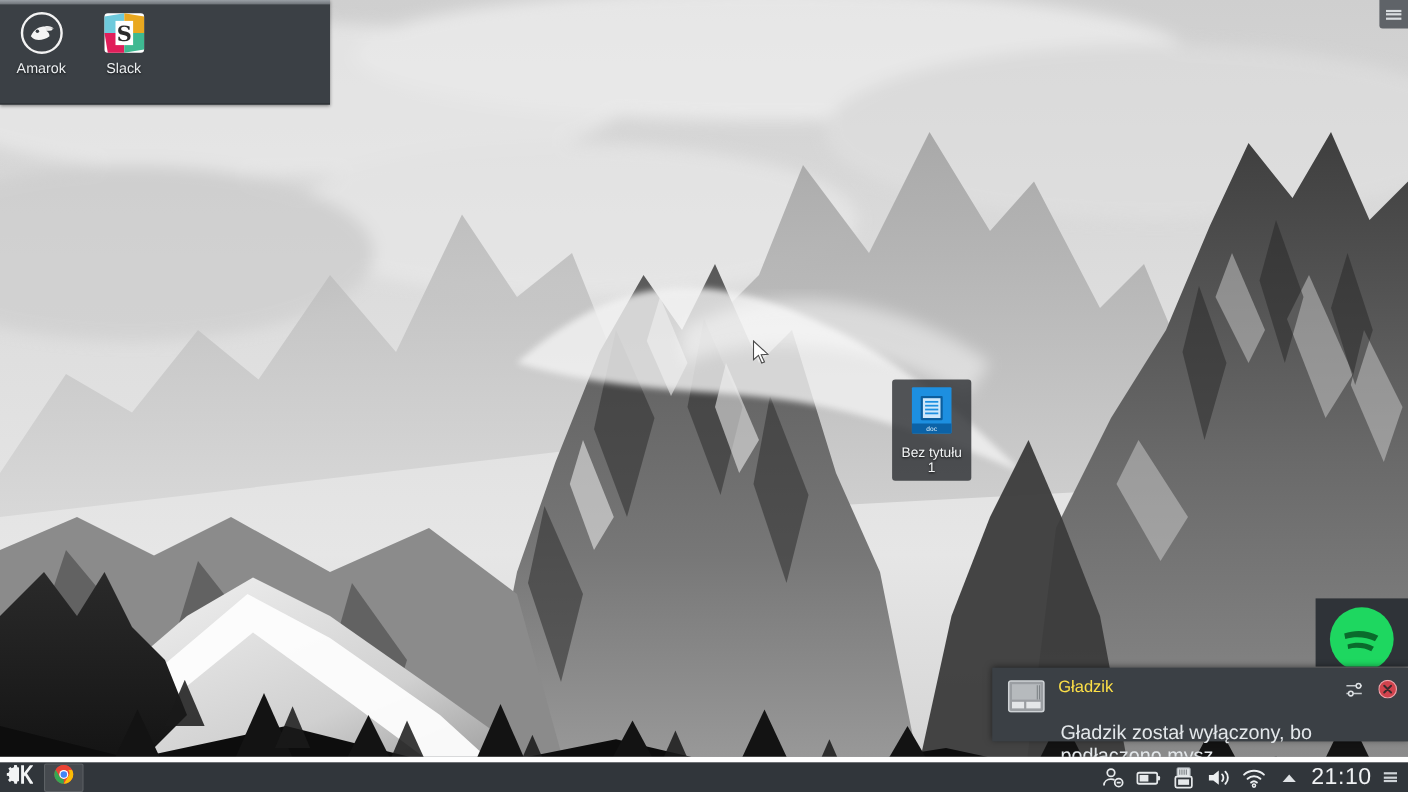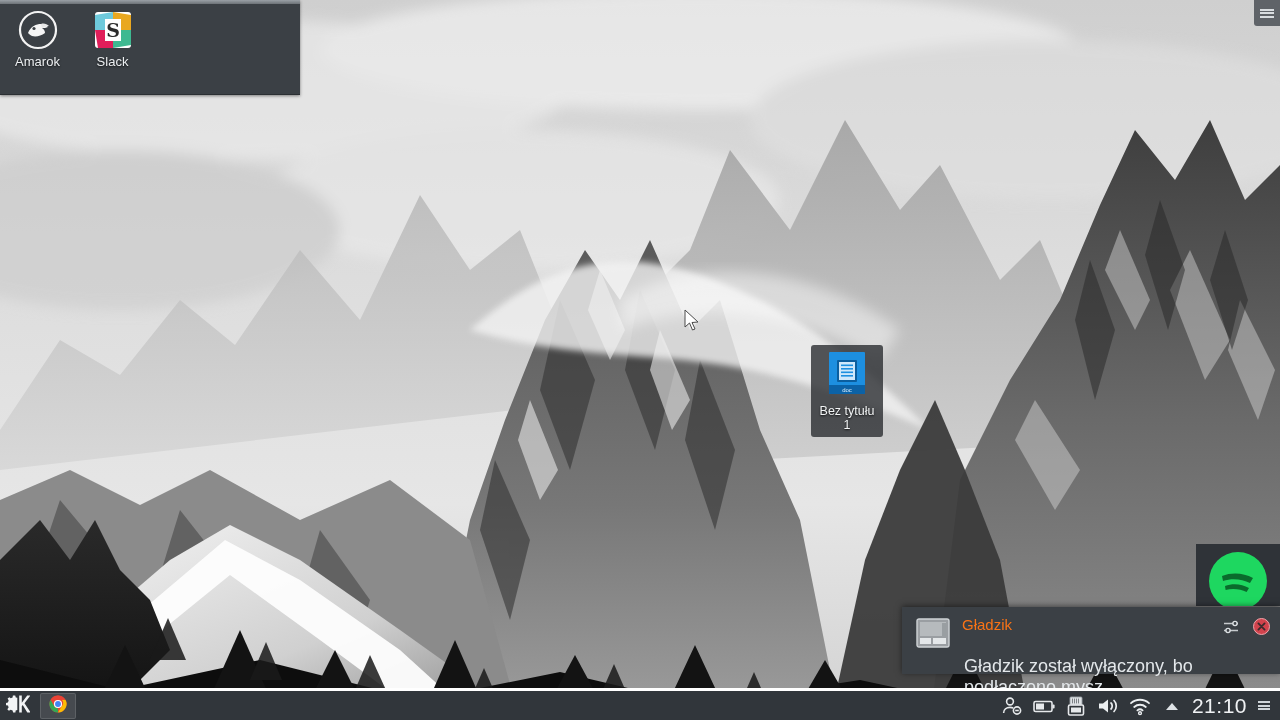--- a/index.html
+++ b/index.html
@@ -71,31 +71,31 @@
 
   
   #notif {
     position:absolute; left:902px; top:607px; width:378px; height:67px;
     background:#3b4045; color:#d8dce0;
     box-shadow:0 -1px 6px rgba(0,0,0,.5);
     padding:9px 10px 0 14px;
   }
   #notif .row { display:flex; align-items:flex-start; }
   #notif .nicon { width:34px; height:30px; flex:none; margin-top:2px; }
-  #notif .ntitle { font-size:15px; color:#f97316; margin-left:12px; flex:1; }
+  #notif .ntitle { font-size:15px; color:#fde047; margin-left:12px; flex:1; }
   #notif .nactions { display:flex; align-items:center; gap:12px; margin-top:2px; }
   #notif .cfg { width:18px; height:16px; cursor:pointer; }
   #notif .closeb { width:17px; height:17px; cursor:pointer; }
   #notif .nbody { font-size:18px; color:#e3e7ea; margin-top:8px; margin-left:48px; }
 
   
   #taskbar {
     position:absolute; left:0; bottom:0; width:1280px; height:32px;
     background:#31363b; display:flex; align-items:center;
-    border-top:3px solid #ffffff;
+    border-top:5px solid #ffffff;
   }
   #kmenu { width:36px; height:32px; display:flex; align-items:center; justify-content:center; cursor:pointer; }
   .taskentry {
     width:36px; height:26px; margin-left:4px; border-radius:2px;
     background:rgba(255,255,255,.10); border:1px solid rgba(255,255,255,.13);
     display:flex; align-items:center; justify-content:center; cursor:pointer;
   }
   #tray { margin-left:auto; display:flex; align-items:center; gap:0; padding-right:6px; height:32px; }
   .trayi { width:32px; height:32px; display:flex; align-items:center; justify-content:center; cursor:pointer; }
   #clock {

